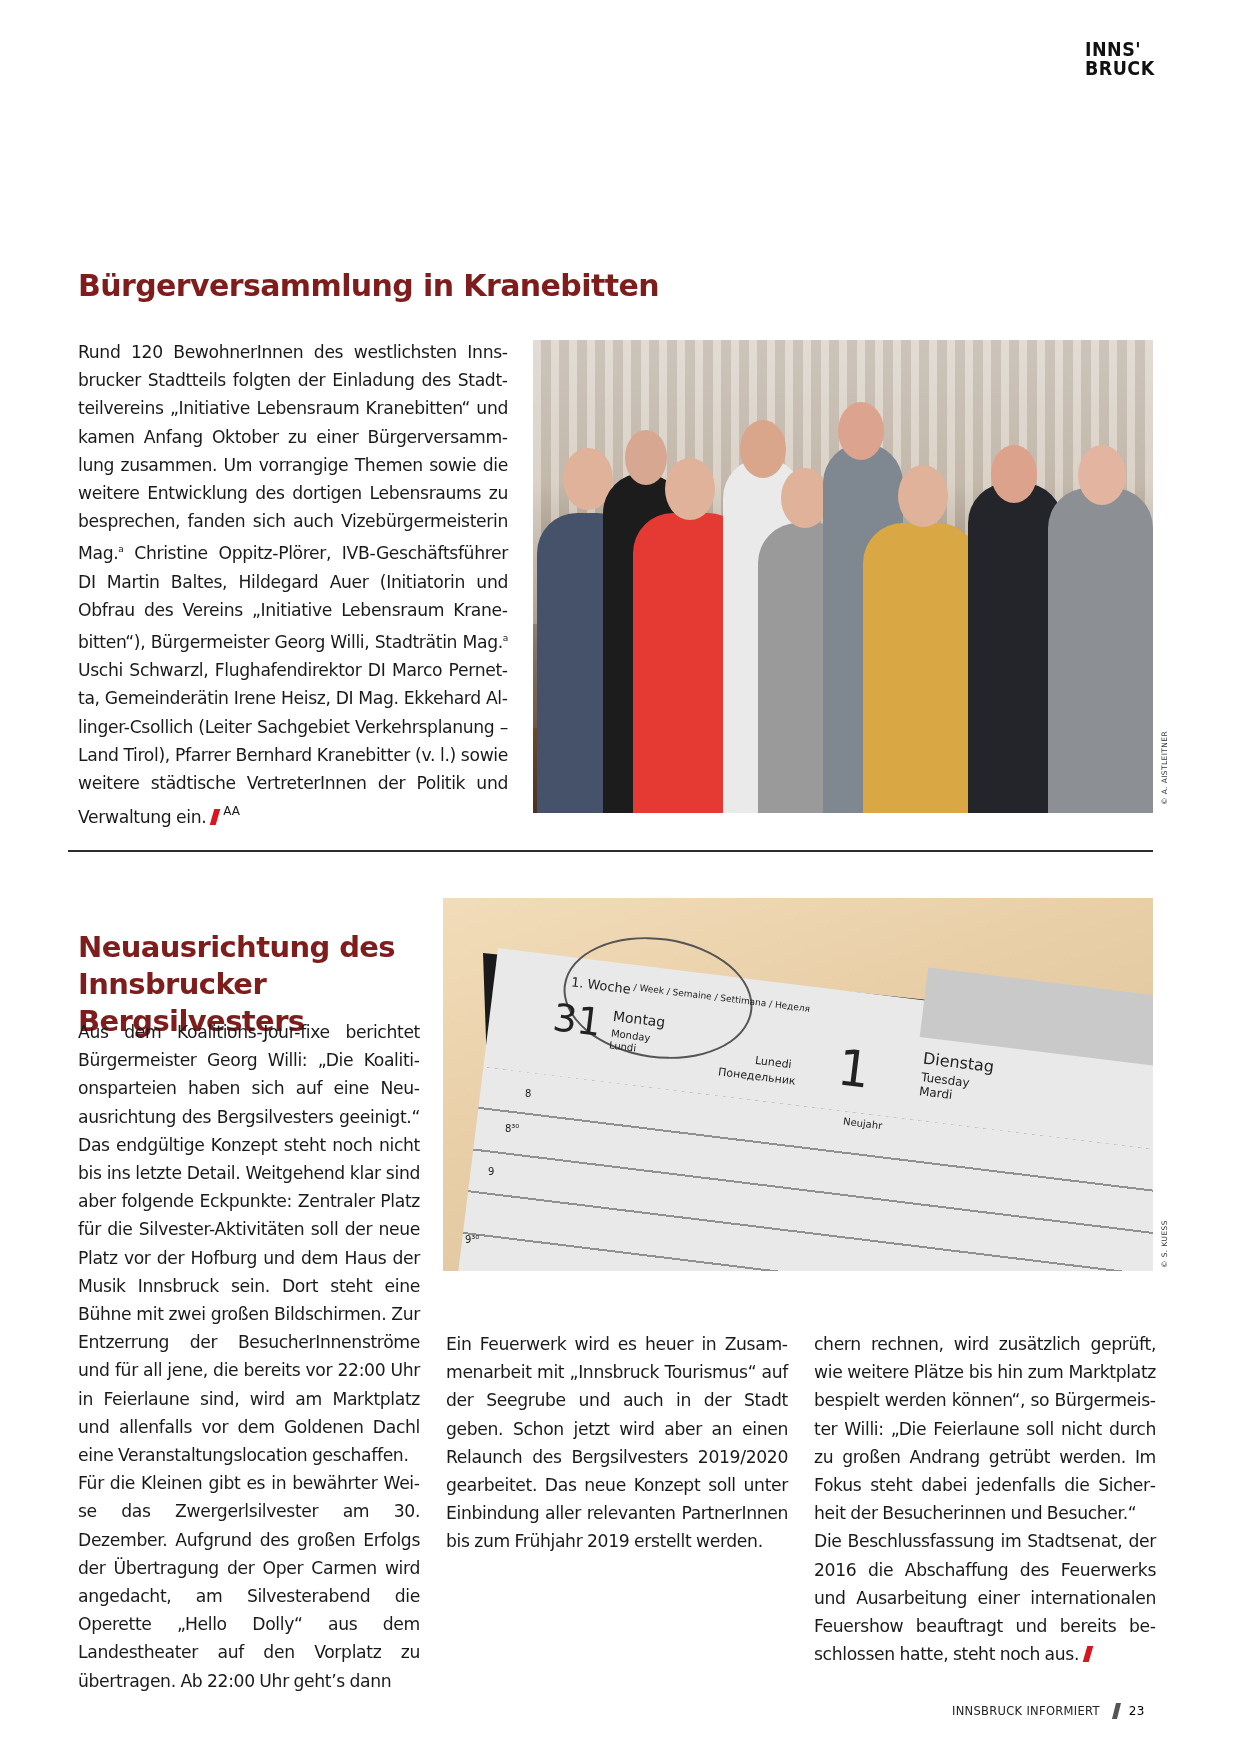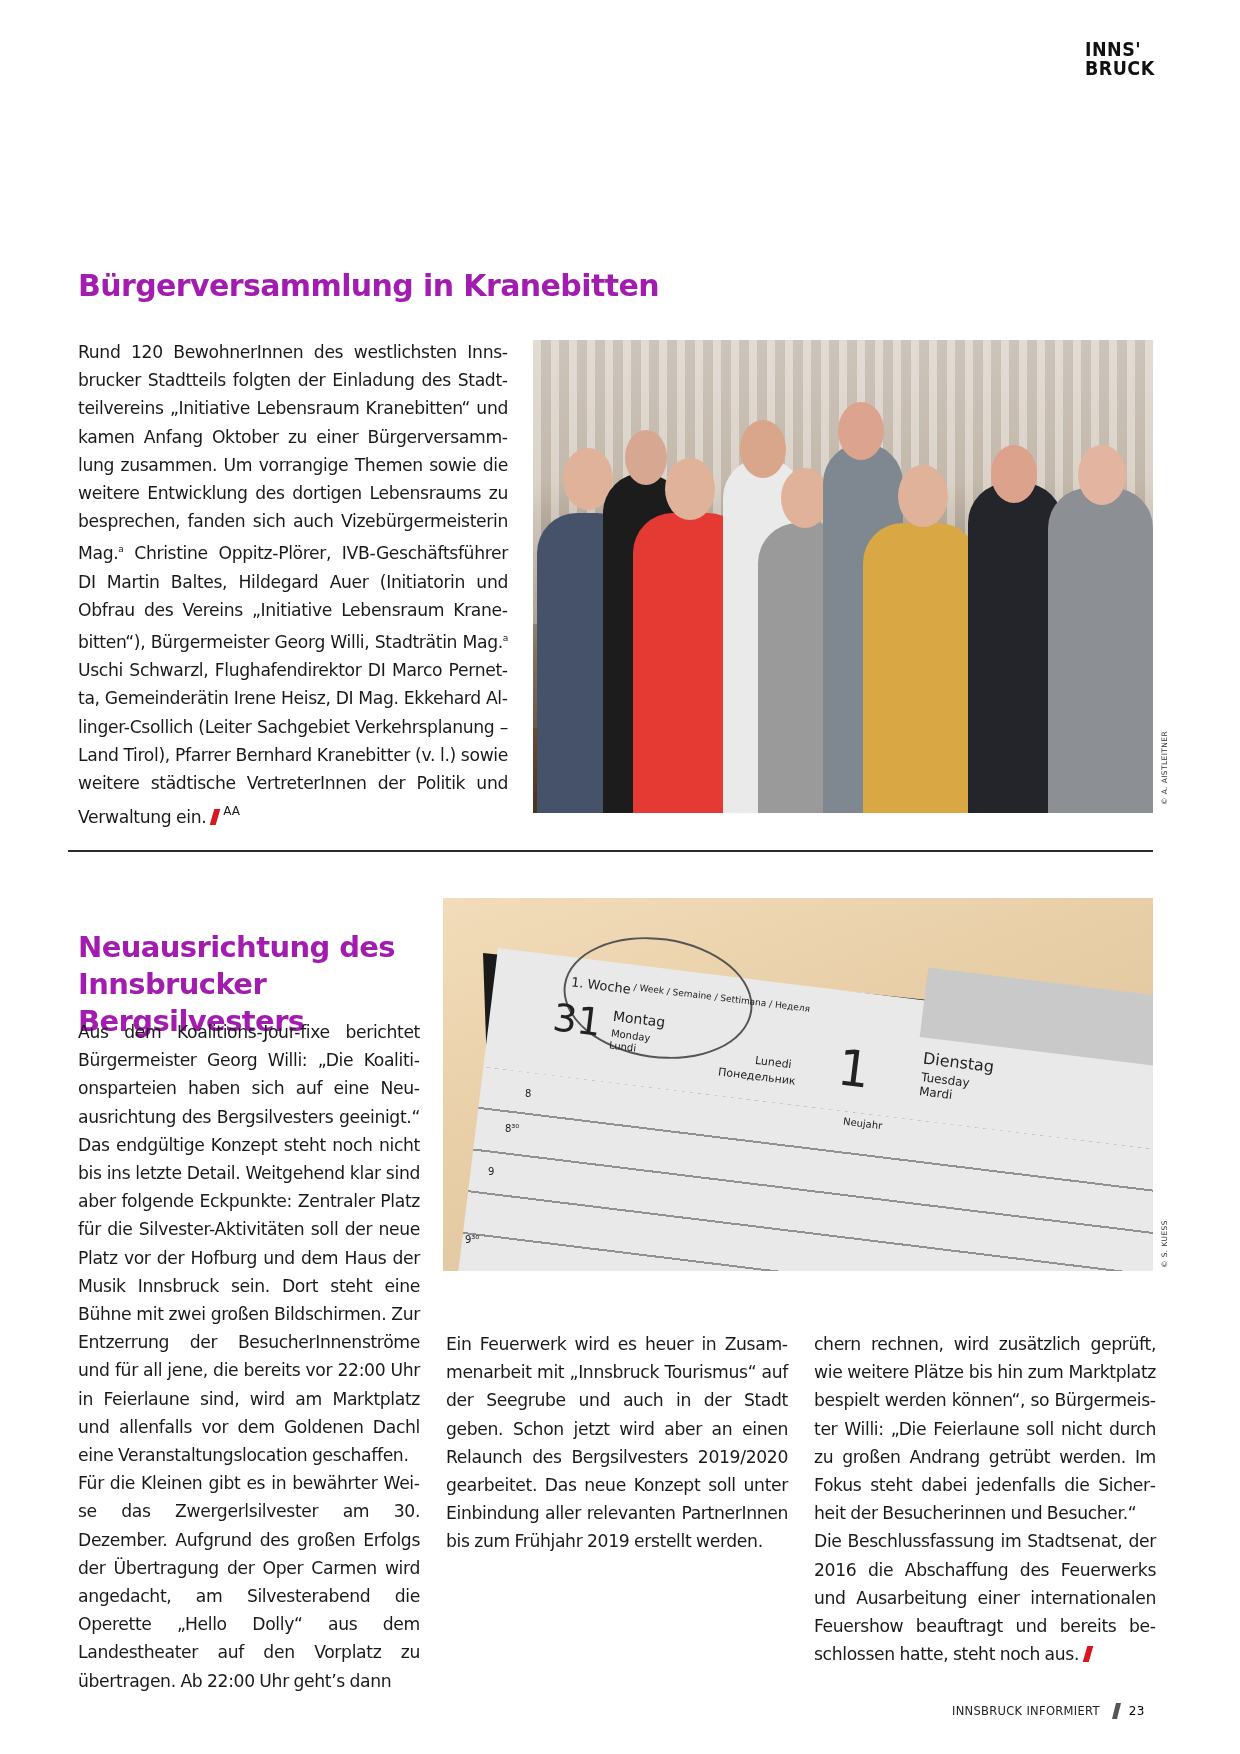--- a/index.html
+++ b/index.html
@@ -2,21 +2,21 @@
 <html><head>
   <meta charset="utf-8">
   <style>
     * { box-sizing: border-box; margin: 0; padding: 0; }
     html, body { width: 1240px; height: 1754px; background: #ffffff; overflow: hidden; }
     body { position: relative; font-family: "Liberation Sans", "DejaVu Sans", sans-serif; color: #1a1a1a; }
 
     .logo { position: absolute; left: 1085px; top: 40px; font-family: "DejaVu Sans", sans-serif; font-weight: 900; font-size: 19px; line-height: 19px; letter-spacing: 0.5px; color: #111; transform: scaleX(0.92); transform-origin: left top; }
     .logo span { display: block; }
 
-    h2.headline { position: absolute; color: #a21caf; font-family: "DejaVu Sans", sans-serif; font-weight: bold; letter-spacing: -0.6px; }
+    h2.headline { position: absolute; color: #7f1d1d; font-family: "DejaVu Sans", sans-serif; font-weight: bold; letter-spacing: -0.6px; }
     #h1 { left: 78px; top: 268px; font-size: 30px; line-height: 36px; }
     #h2 { left: 78px; top: 893px; font-size: 29px; line-height: 37px; width: 340px; margin-top: 36px; }
 
     .body-text { position: absolute; font-family: "DejaVu Sans", sans-serif; font-size: 17.2px; line-height: 28.2px; text-align: justify; letter-spacing: -0.35px; word-spacing: -0.5px; hyphens: manual; }
     .body-text p { margin: 0; }
     #art1-text { left: 78px; top: 338px; width: 430px; }
     #col1 { left: 78px; top: 1018px; width: 342px; }
     #col2 { left: 446px; top: 1330px; width: 342px; }
     #col3 { left: 814px; top: 1330px; width: 342px; }
 

